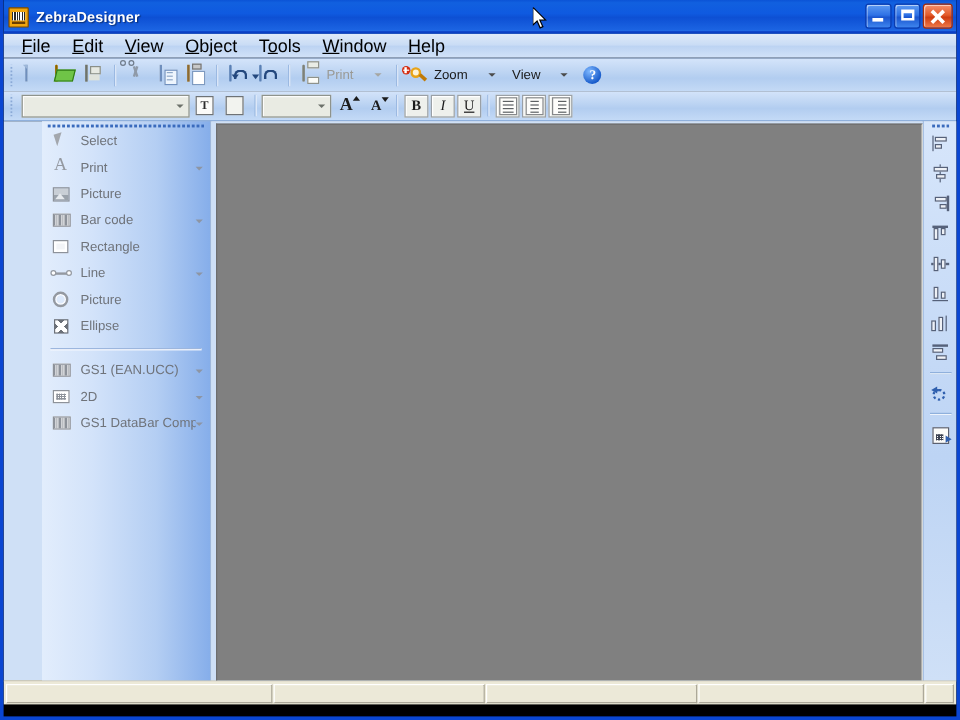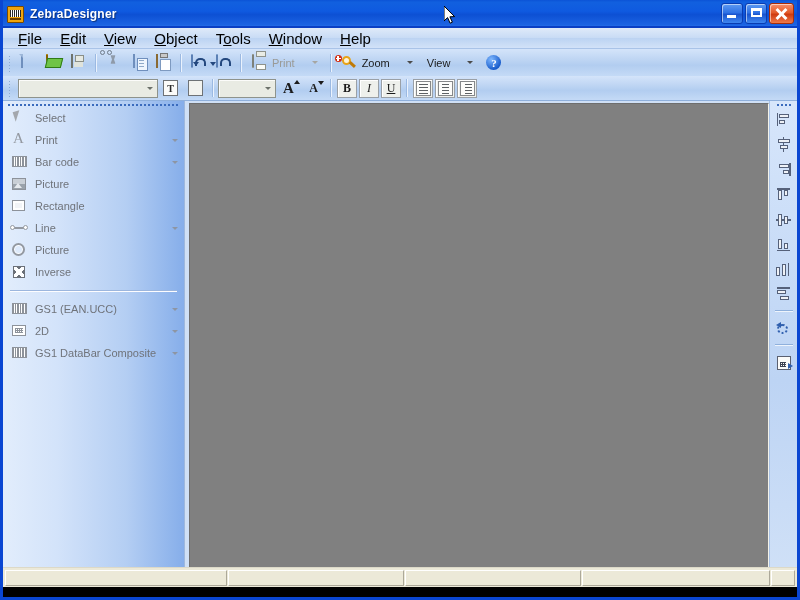--- a/index.html
+++ b/index.html
@@ -356,27 +356,28 @@
 
   
   #body-row {
     display: flex;
     height: 466px;
     background: #cfe0f6;
   }
 
   
   #sidebar {
-    width: 182px;
+    width: 141px;
     box-sizing: border-box;
     background: linear-gradient(to right, #e2edfc 0%, #d3e3fa 30%, #b4cef3 68%, #86aeea 100%);
     border-right: 1px solid #9fb8dc;
     position: relative;
     padding-top: 6px;
     flex: 0 0 auto;
+    margin-left: 32px;
   }
   #sidebar::before {
     content: ""; position: absolute; left: 4px; right: 5px; top: 2px;
     height: 4px;
     background-image: radial-gradient(circle, #3a6bbd 45%, transparent 47%);
     background-size: 4px 4px; background-repeat: repeat-x;
   }
   .tool {
     height: 22px; display: flex; align-items: center;
     padding-left: 8px; padding-right: 6px;
@@ -773,35 +774,35 @@
       <div class="tool">
         <span class="tool-ic">
             <span class="si-A">A</span>
           </span>
         <span class="tool-label">Print</span>
         <span class="tool-arrow"></span>
       </div>
 
       <div class="tool">
         <span class="tool-ic">
+            <span class="si-pic"></span>
+          </span>
+        <span class="tool-label">Picture</span>
+      </div>
+
+      <div class="tool">
+        <span class="tool-ic">
             <span class="si-bc"></span>
           </span>
         <span class="tool-label">Bar code</span>
         <span class="tool-arrow"></span>
       </div>
 
       <div class="tool">
         <span class="tool-ic">
-            <span class="si-pic"></span>
-          </span>
-        <span class="tool-label">Picture</span>
-      </div>
-
-      <div class="tool">
-        <span class="tool-ic">
             <span class="si-rect"></span>
           </span>
         <span class="tool-label">Rectangle</span>
       </div>
 
       <div class="tool">
         <span class="tool-ic">
             <span class="si-line"></span>
           </span>
         <span class="tool-label">Line</span>
@@ -812,21 +813,21 @@
         <span class="tool-ic">
             <span class="si-ell"></span>
           </span>
         <span class="tool-label">Picture</span>
       </div>
 
       <div class="tool">
         <span class="tool-ic">
             <span class="si-inv"></span>
           </span>
-        <span class="tool-label">Inverse</span>
+        <span class="tool-label">Ellipse</span>
       </div>
 
       <div class="tool-sep"></div>
 
       <div class="tool">
         <span class="tool-ic">
             <span class="si-bc"></span>
           </span>
         <span class="tool-label">GS1 (EAN.UCC)</span>
         <span class="tool-arrow"></span>

